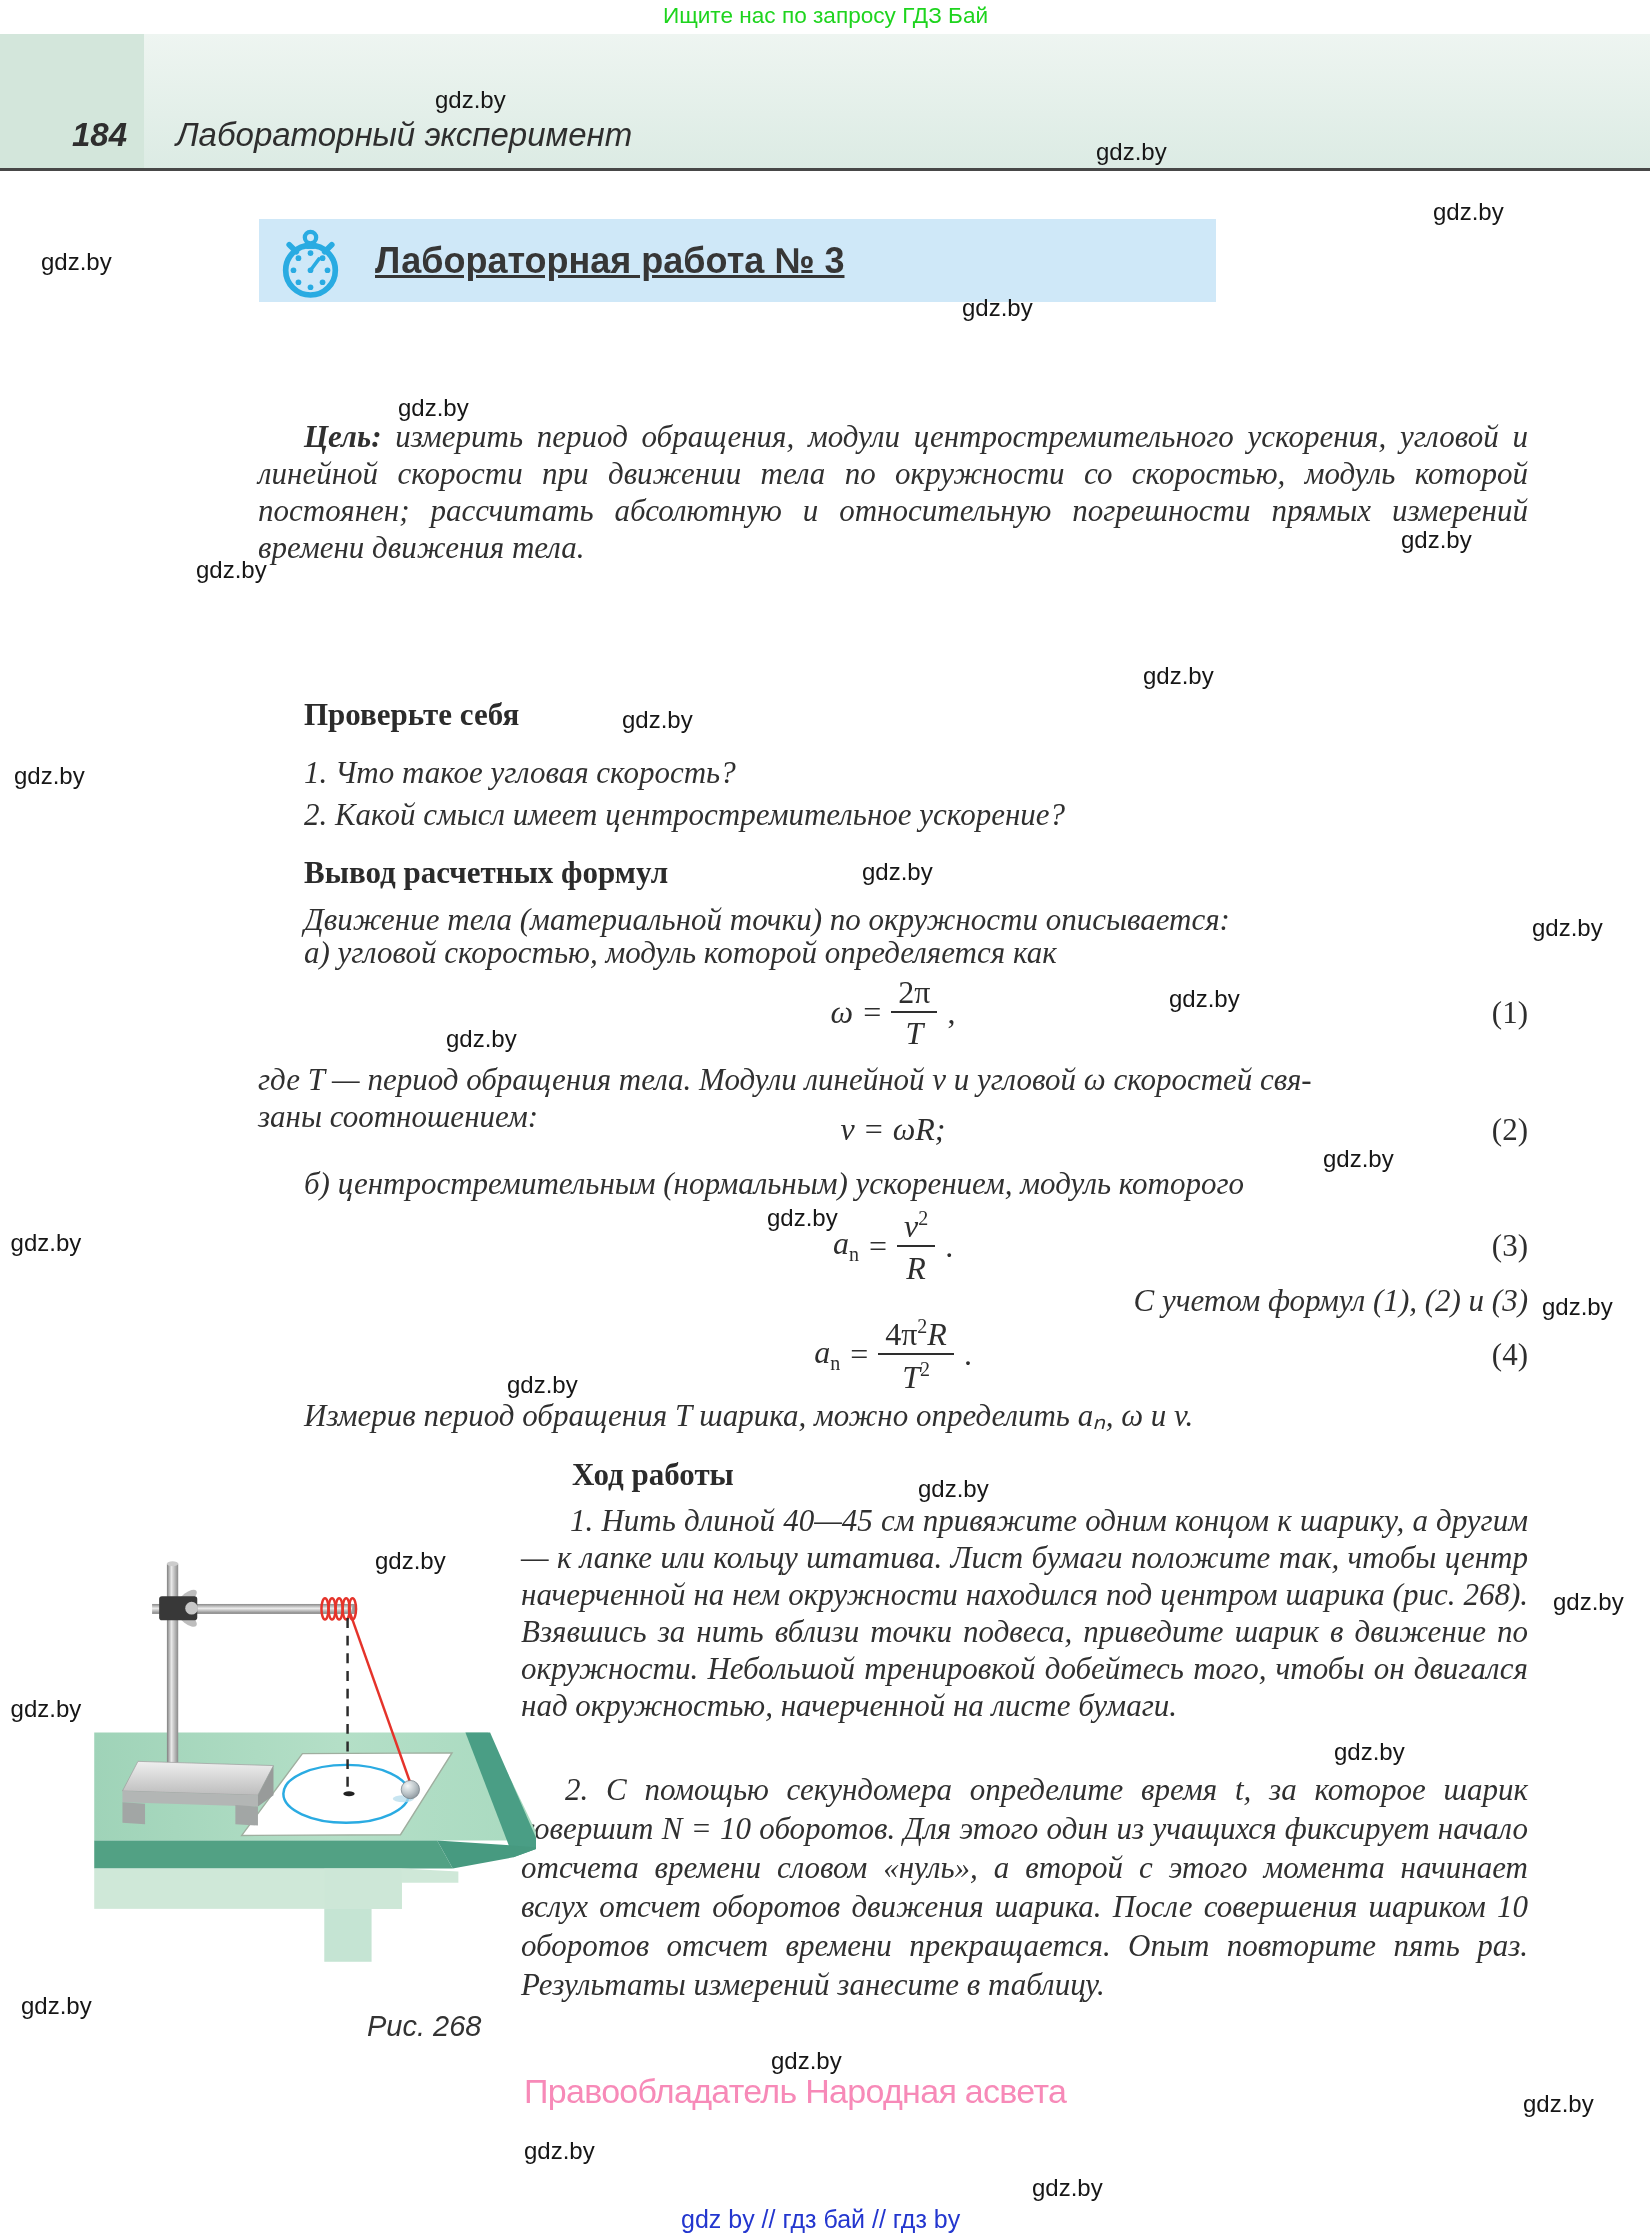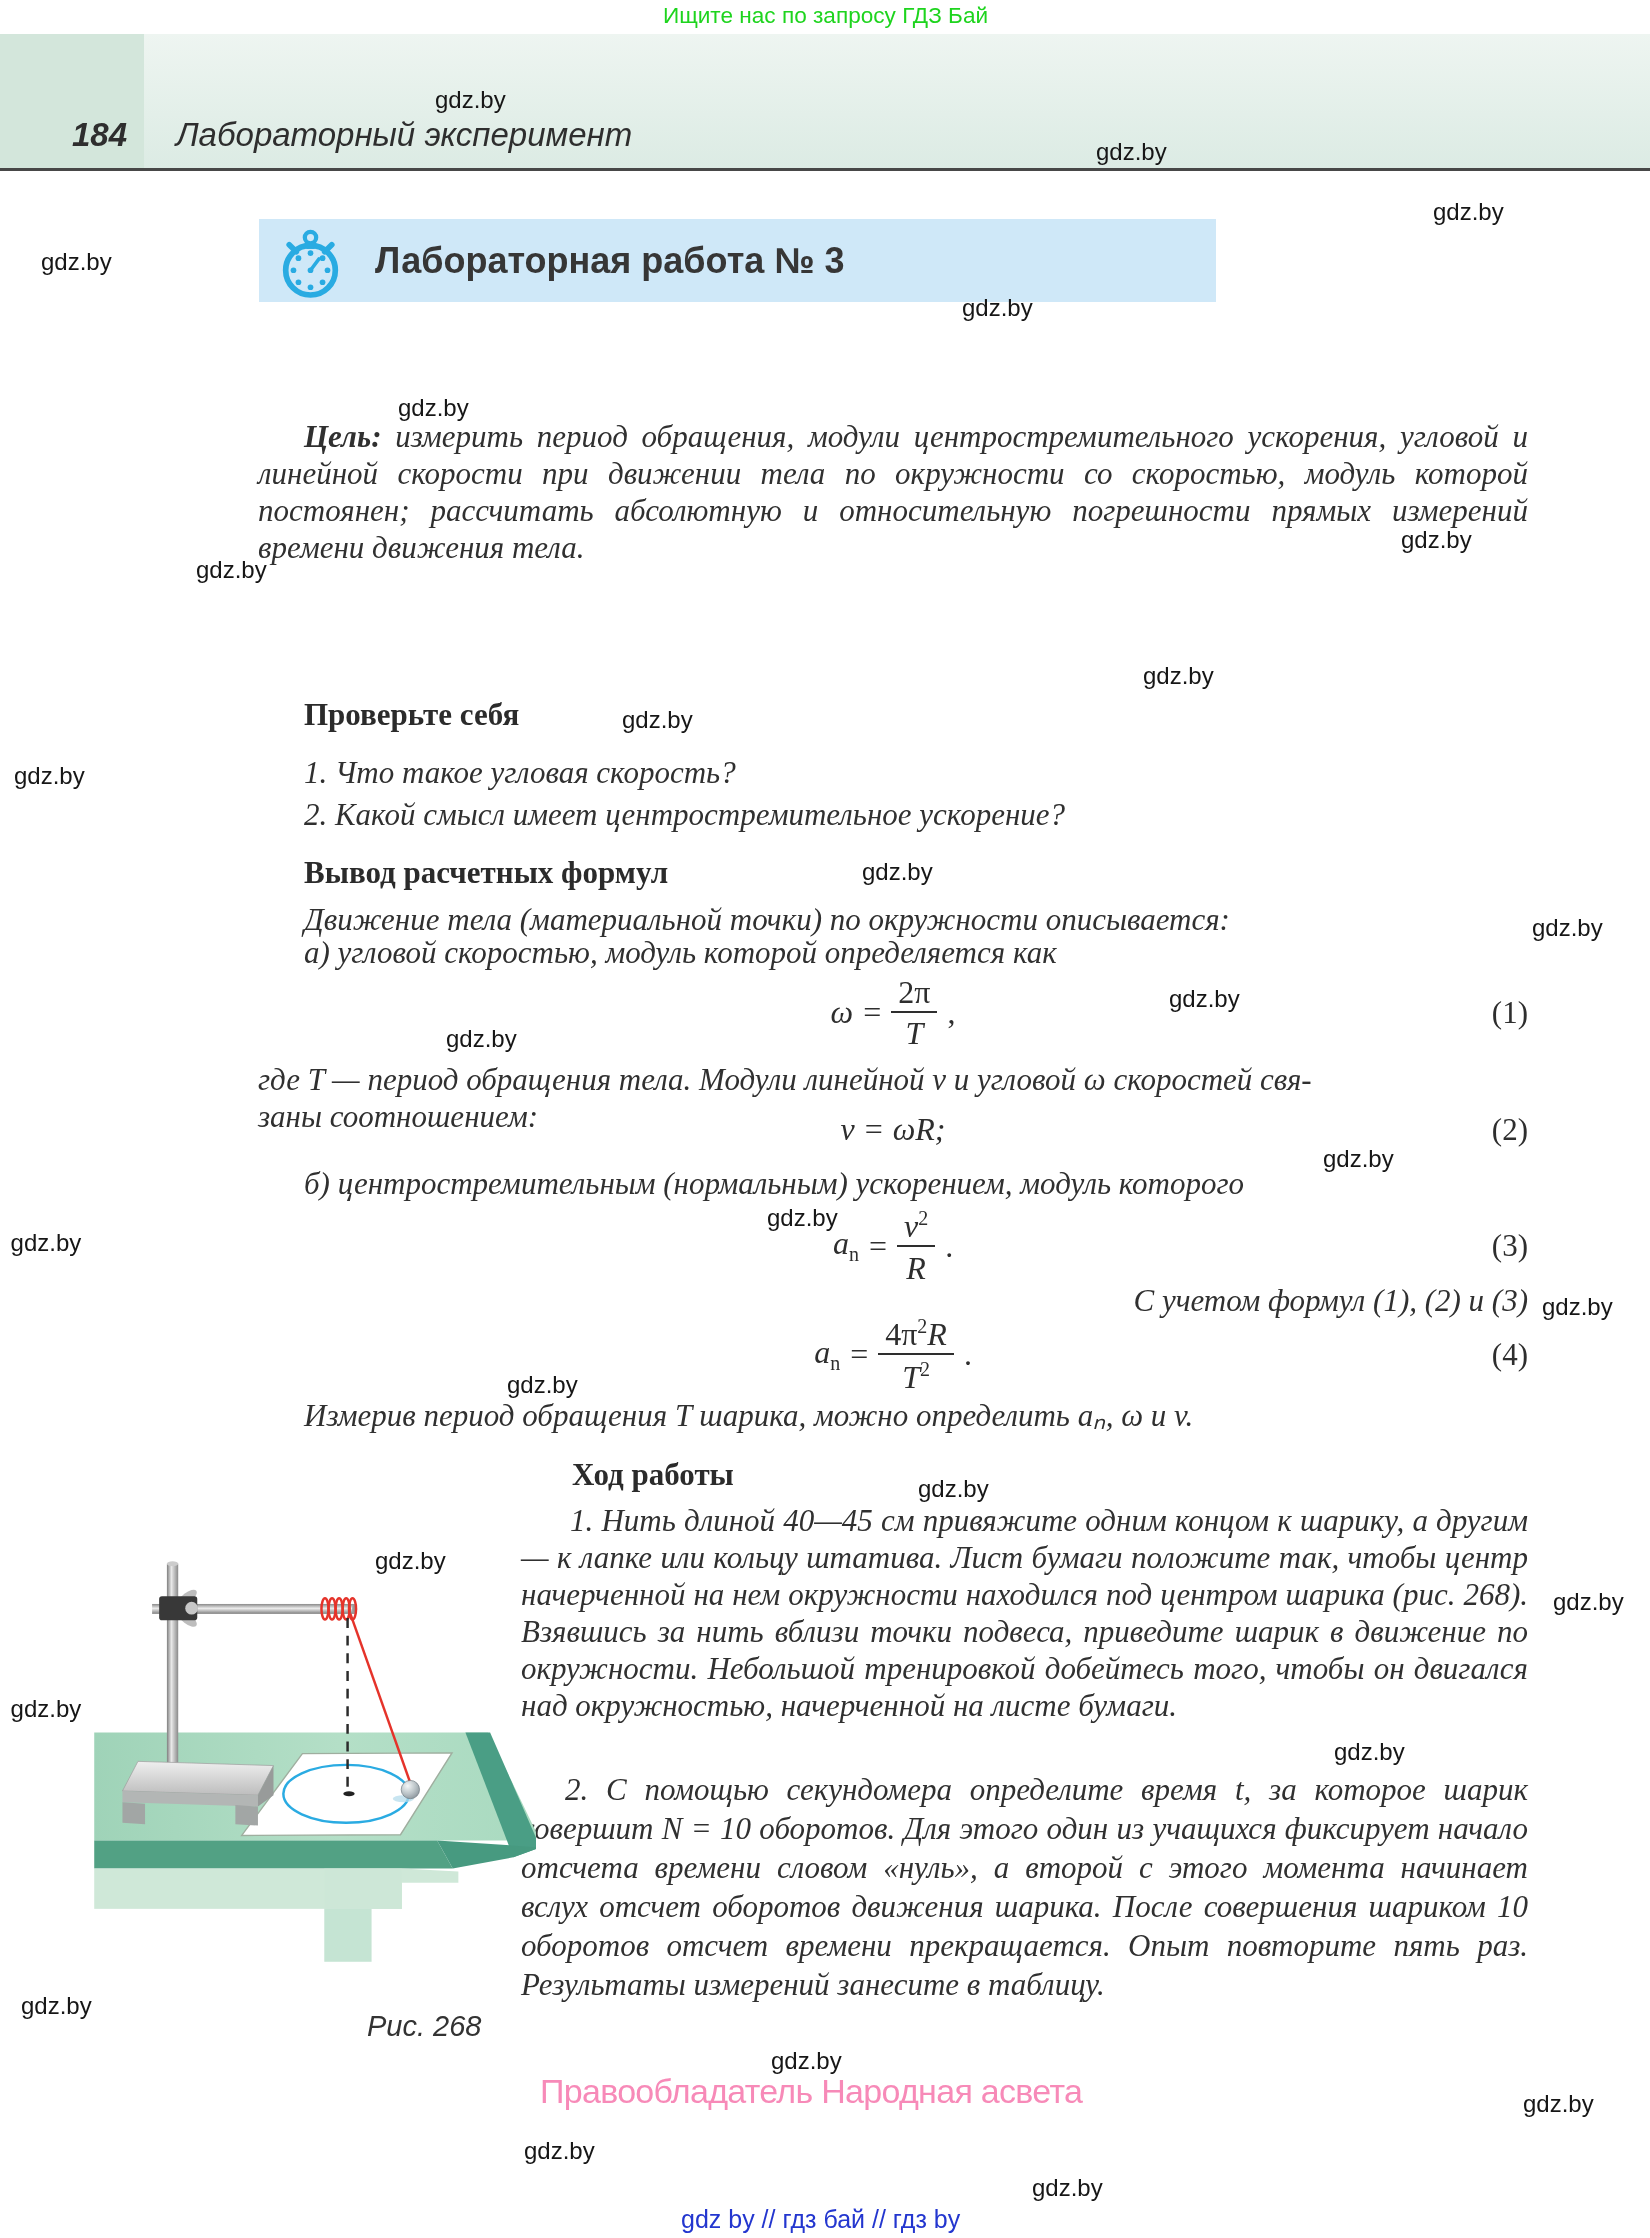--- a/index.html
+++ b/index.html
@@ -27,21 +27,21 @@
     font-family:"Liberation Sans",sans-serif;font-style:italic;
     font-size:33px;color:#2e2e2e;white-space:nowrap;}
   .header-rule{position:absolute;left:0;top:168px;width:1651px;height:2.8px;background:#474747;}
 
   
   .labwork-box{position:absolute;left:259px;top:219px;width:957px;height:83px;
     background:#cfe8f8;display:flex;align-items:center;}
   .labwork-icon{position:absolute;left:15.5px;top:2.8px;}
   .labwork-title{position:absolute;left:116px;top:50%;transform:translateY(-50%);
     font-family:"Liberation Sans",sans-serif;font-weight:bold;font-size:36px;
-    color:#363636;letter-spacing:0px;white-space:nowrap;}
+    color:#363636;letter-spacing:0px;white-space:nowrap;text-decoration:underline;}
 
   .page-title{position:absolute;left:267px;top:349px;margin:0;
     font-family:"Liberation Sans",sans-serif;font-weight:bold;font-size:37px;
     color:#3a3a3a;letter-spacing:-0.7px;white-space:nowrap;}
 
   .body-text{font-size:31px;line-height:37px;text-align:justify;color:#303030;}
   .noj{text-align:left;}
   .ind{text-indent:46px;}
   .sub-heading{font-size:31px;font-weight:bold;color:#2b2b2b;white-space:nowrap;}
 
@@ -55,21 +55,21 @@
   .frac .den{padding-top:4.2px;line-height:1.0;}
   .eq-label{position:absolute;right:0;top:50%;transform:translateY(-50%);
     font-size:31px;color:#2e2e2e;}
   sup{font-size:20px;}
   sub{font-size:20px;}
 
   
   .fig-caption{position:absolute;left:367px;top:2010px;
     font-family:"Liberation Sans",sans-serif;font-style:italic;font-size:29px;color:#333333;}
 
-  .copyright{position:absolute;left:540px;top:2072px;
+  .copyright{position:absolute;left:524px;top:2072px;
     font-family:"Liberation Sans",sans-serif;font-size:34px;letter-spacing:-0.7px;
     color:#f78ab8;white-space:nowrap;text-align:right;}
   .footer-links{position:absolute;left:681px;top:2205px;
     font-family:"Liberation Sans",sans-serif;font-size:25px;color:#2336cf;white-space:nowrap;}
 
   .wm{position:absolute;font-family:"Liberation Sans",sans-serif;font-size:24px;
     color:#161616;white-space:nowrap;z-index:30;}
 </style>
 </head>
 <body>

